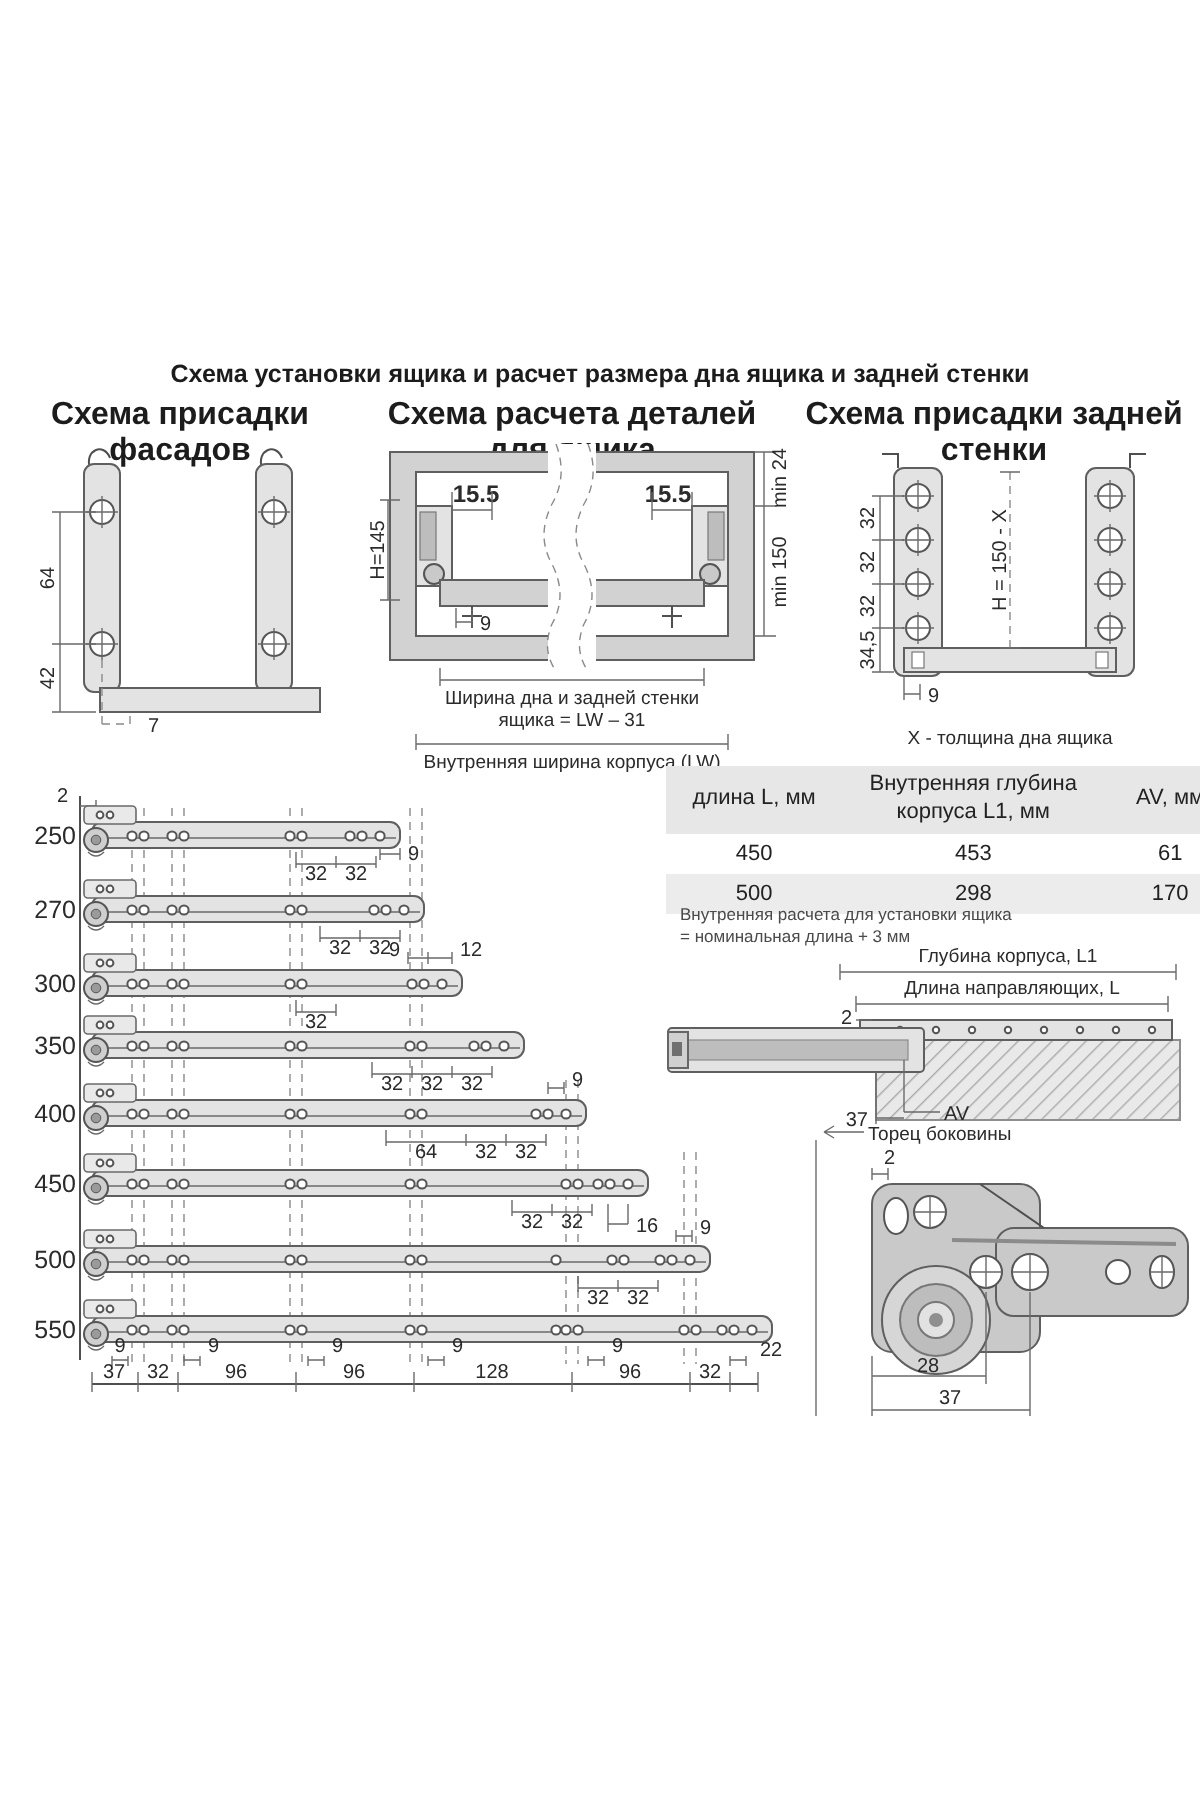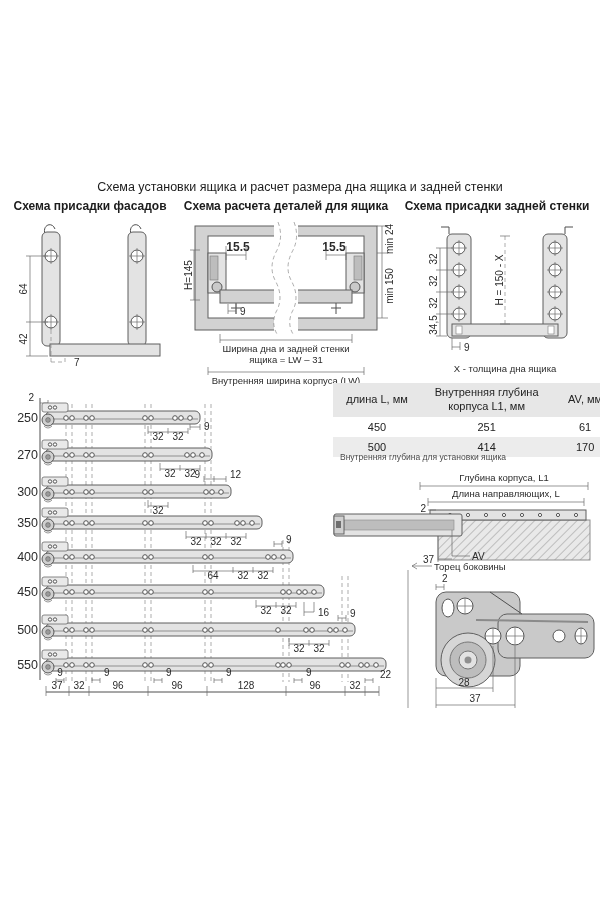--- a/index.html
+++ b/index.html
@@ -1,20 +1,20 @@
 <!DOCTYPE html>
 <html><head>
 <meta charset="utf-8">
 <style>
   html,body{margin:0;padding:0;background:#fff;}
   .page{position:relative;width:600px;height:900px;background:#ffffff;overflow:hidden;
         font-family:"Liberation Sans","DejaVu Sans",sans-serif;color:#222;}
   .abs{position:absolute;}
-  .title-main{top:180px;left:0;width:600px;text-align:center;font-size:12.5px;font-weight:normal;color:#1c1c1c;}
-  .title-sec{top:199px;font-size:12px;font-weight:bold;color:#1c1c1c;text-align:center;}
+  .title-main{top:180px;left:0;width:600px;text-align:center;font-size:12.5px;font-weight:bold;color:#1c1c1c;}
+  .title-sec{top:199px;font-size:16px;font-weight:bold;color:#1c1c1c;text-align:center;}
   .t-facade{left:4px;width:172px;}
   .t-parts{left:178px;width:216px;}
   .t-back{left:396px;width:202px;}
   svg text{font-family:"Liberation Sans","DejaVu Sans",sans-serif;fill:#2b2b2b;}
   .dim{font-size:10px;}
   .dimB{font-size:12px;font-weight:bold;}
   .cap{font-size:9.5px;}
   .len{font-size:12.5px;}
   .ln{stroke:#4f4f4f;stroke-width:1;fill:none;}
   .thin{stroke:#6a6a6a;stroke-width:.7;fill:none;}
@@ -312,33 +312,34 @@
     <thead>
       <tr>
         <th style="width:88px">длина L, мм</th>
         <th style="width:132px">Внутренняя глубина корпуса L1, мм</th>
         <th style="width:65px">AV, мм</th>
       </tr>
     </thead>
     <tbody>
       <tr>
         <td>450</td>
-        <td>251</td>
+        <td>453</td>
         <td>61</td>
       </tr>
       <tr class="alt">
         <td>500</td>
-        <td>414</td>
+        <td>298</td>
         <td>170</td>
       </tr>
     </tbody>
   </table>
 
   <div class="abs note">
-    <div>Внутренняя глубина для установки ящика</div>
+    <div>Внутренняя расчета для установки ящика</div>
+    <div>= номинальная длина + 3 мм</div>
   </div>
 
   <svg class="abs" style="top:472px;left:328px;" width="272" height="92">
     <defs>
       <pattern id="hatch" patternUnits="userSpaceOnUse" width="6" height="6" patternTransform="rotate(45)">
         <rect width="6" height="6" fill="#e9e9e9"></rect>
         <line x1="0" y1="0" x2="0" y2="6" stroke="#ababab" stroke-width="1.4"></line>
       </pattern>
     </defs>
     <text class="cap" x="176" y="9" text-anchor="middle">Глубина корпуса, L1</text>

